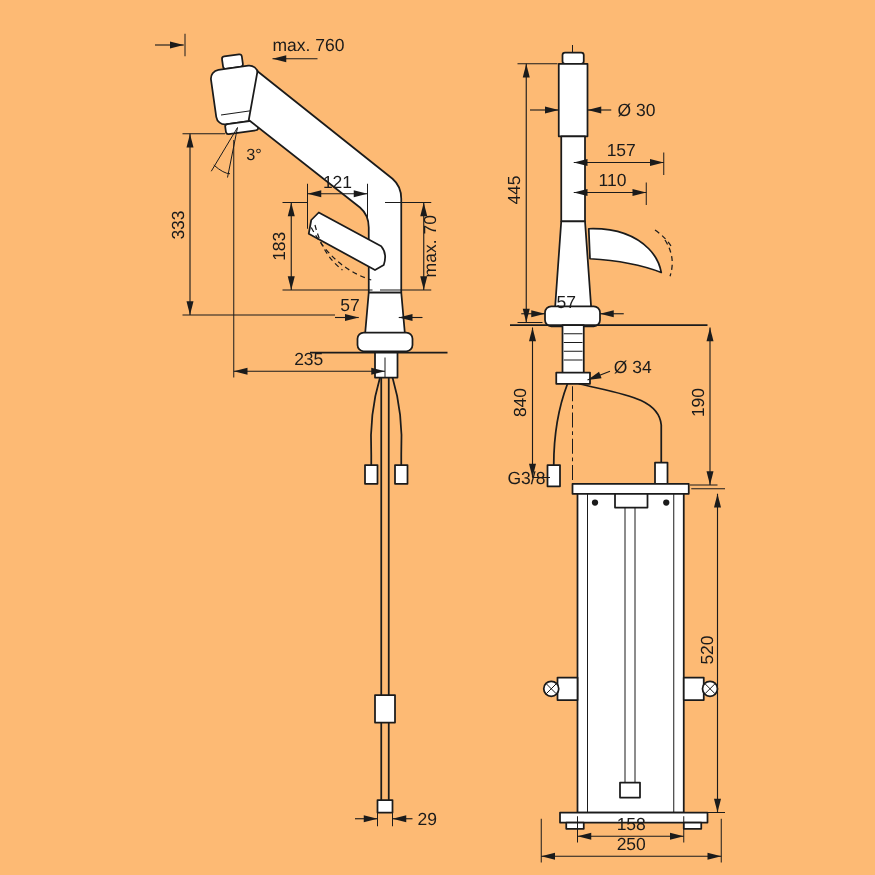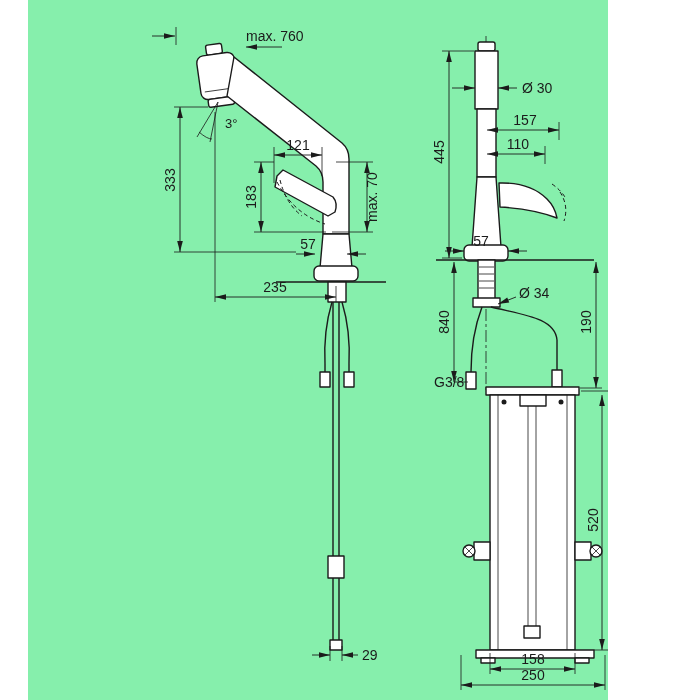--- a/index.html
+++ b/index.html
@@ -1,16 +1,16 @@
 <!DOCTYPE html>
 <html><head>
 <meta charset="utf-8">
 <style>
   html,body{margin:0;padding:0;background:#ffffff;}
-  .canvas{width:580px;height:700px;position:relative;background:#86efac;overflow:hidden;margin-left:28px;}
+  .canvas{width:700px;height:700px;position:relative;background:#fdba74;overflow:hidden;}
   svg{display:block;}
   .ol{fill:#ffffff;stroke:#1b1b1b;stroke-width:1.4;stroke-linejoin:round;}
   .ln{fill:none;stroke:#1b1b1b;stroke-width:1.4;}
   .thin{fill:none;stroke:#1b1b1b;stroke-width:0.8;}
   .dl{fill:none;stroke:#1b1b1b;stroke-width:0.9;}
   .dsh{fill:none;stroke:#1b1b1b;stroke-width:1;stroke-dasharray:4 3;}
   .cl{fill:none;stroke:#1b1b1b;stroke-width:0.8;stroke-dasharray:12 3 3 3;}
   text{font-family:"Liberation Sans",sans-serif;font-size:14px;fill:#1b1b1b;}
   .sm{font-size:13px;}
 </style>

